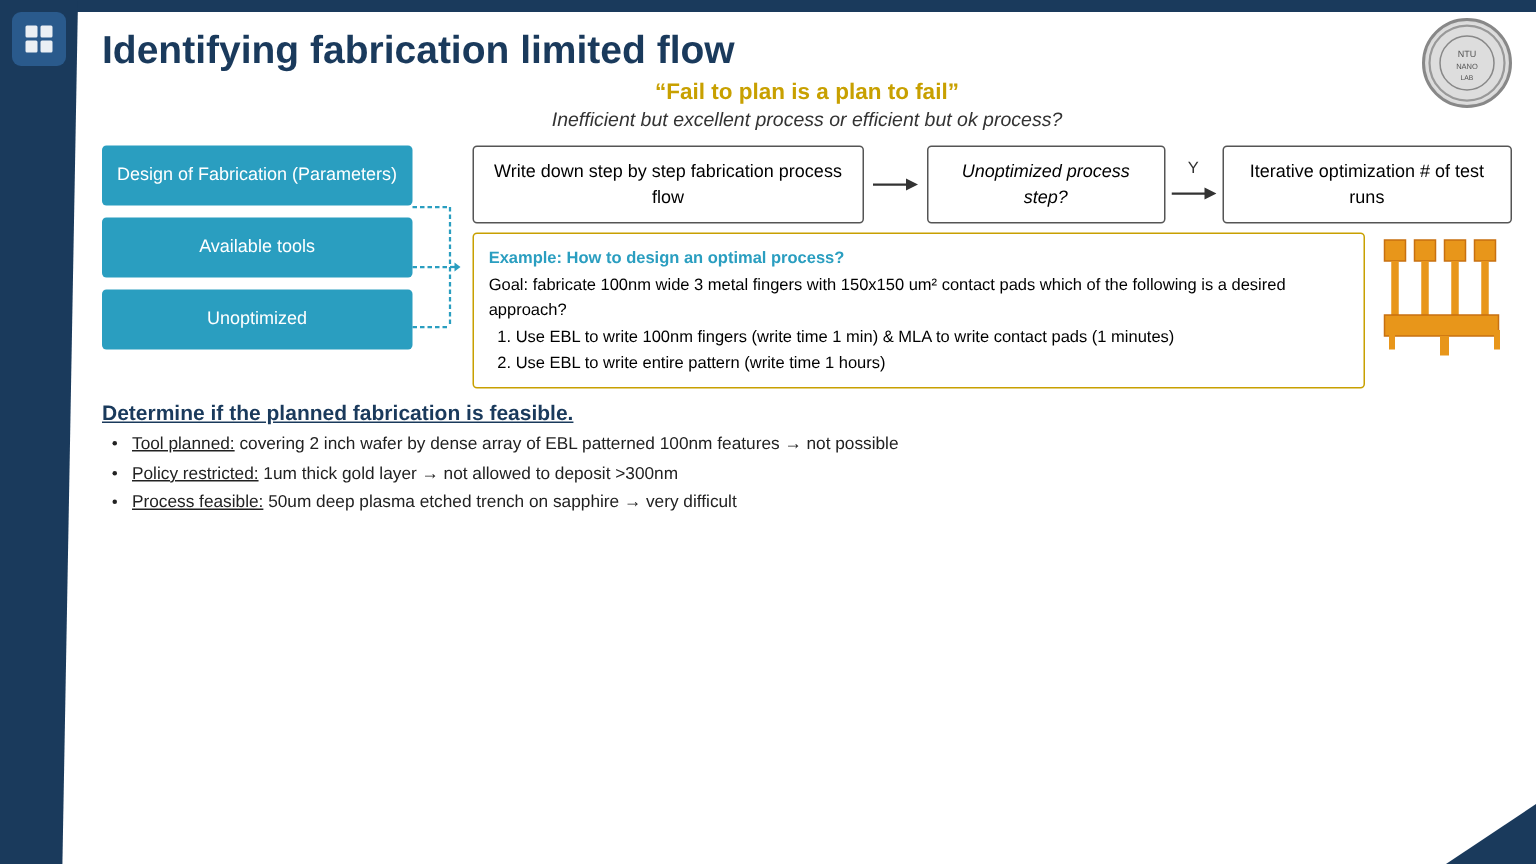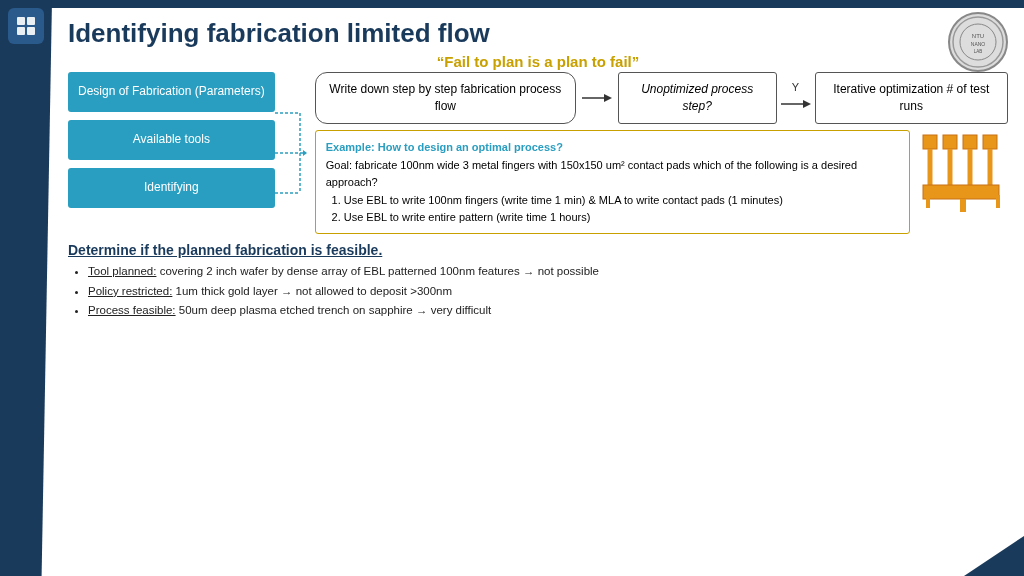--- a/index.html
+++ b/index.html
@@ -259,32 +259,33 @@
     <text x="26" y="37" text-anchor="middle" font-size="4.5" fill="#555">LAB</text>
   </svg>
 </div>
 
 <div class="main">
 
   <h1 class="page-title">Identifying fabrication limited flow</h1>
 
   <div class="quote">“Fail to plan is a plan to fail”</div>
 
+  <div class="subtitle">Inefficient but excellent process or efficient but ok process?</div>
 
   <div class="flow-section">
 
     <div class="left-col">
       <div class="left-box">
         <span>Design of Fabrication (Parameters)</span>
       </div>
       <div class="left-box">
         <span>Available tools</span>
       </div>
       <div class="left-box">
-        <span>Identifying</span>
+        <span>Unoptimized</span>
       </div>
     </div>
 
     <div style="position:relative; width:30px; align-self:stretch; display:flex; align-items:center;">
       <svg width="30" height="120" viewBox="0 0 30 120" style="overflow:visible;">
 
         <line x1="0" y1="20" x2="25" y2="20" stroke="#2a9ec0" stroke-width="1.5" stroke-dasharray="3,2"></line>
         <line x1="0" y1="60" x2="25" y2="60" stroke="#2a9ec0" stroke-width="1.5" stroke-dasharray="3,2"></line>
         <line x1="0" y1="100" x2="25" y2="100" stroke="#2a9ec0" stroke-width="1.5" stroke-dasharray="3,2"></line>
 
@@ -292,21 +293,21 @@
 
         <line x1="25" y1="60" x2="30" y2="60" stroke="#2a9ec0" stroke-width="1.5"></line>
         <polygon points="28,57 32,60 28,63" fill="#2a9ec0"></polygon>
       </svg>
     </div>
 
     <div class="middle-col">
 
       <div class="flow-row">
 
-        <div class="flow-box" style="min-width:155px;border-radius:12px;">
+        <div class="flow-box" style="min-width:155px;">
           <span>Write down step by step fabrication process flow</span>
         </div>
 
         <div style="display:flex;align-items:center;padding:0 4px;">
           <svg width="30" height="20" viewBox="0 0 30 20">
             <line x1="0" y1="10" x2="24" y2="10" stroke="#333" stroke-width="1.5"></line>
             <polygon points="22,6 30,10 22,14" fill="#333"></polygon>
           </svg>
         </div>
 

